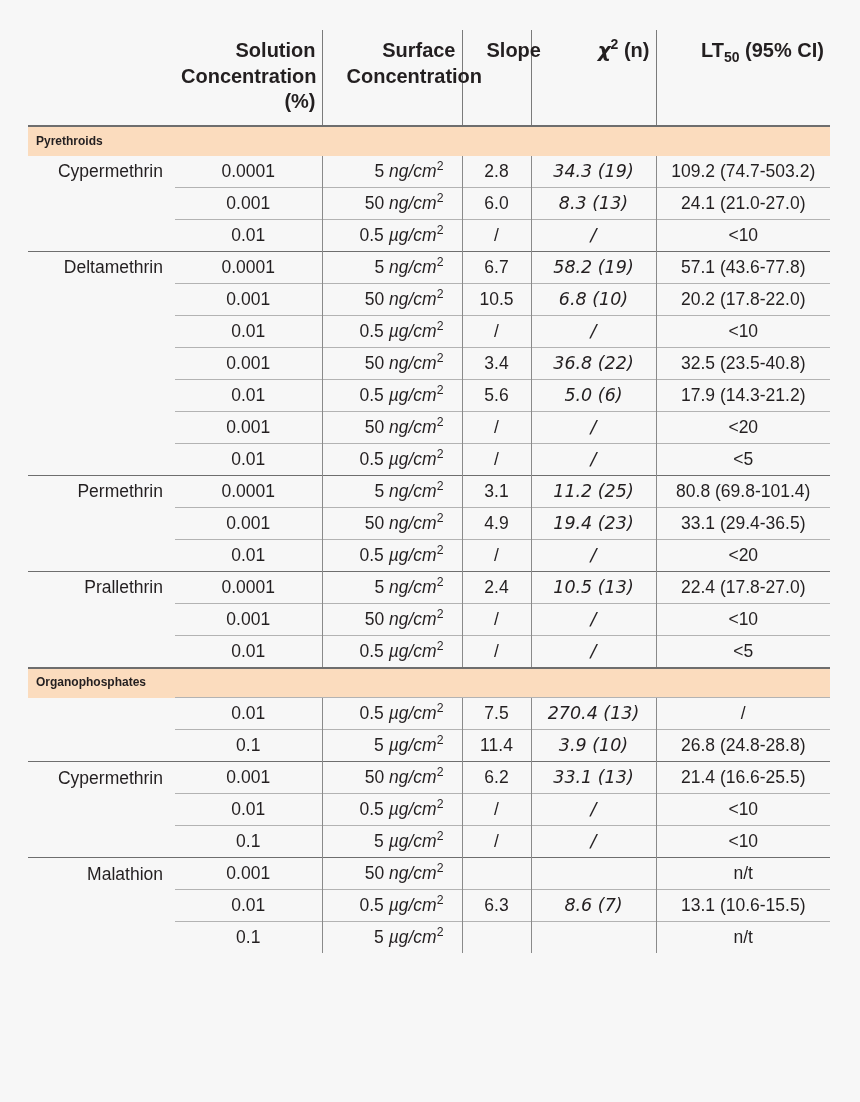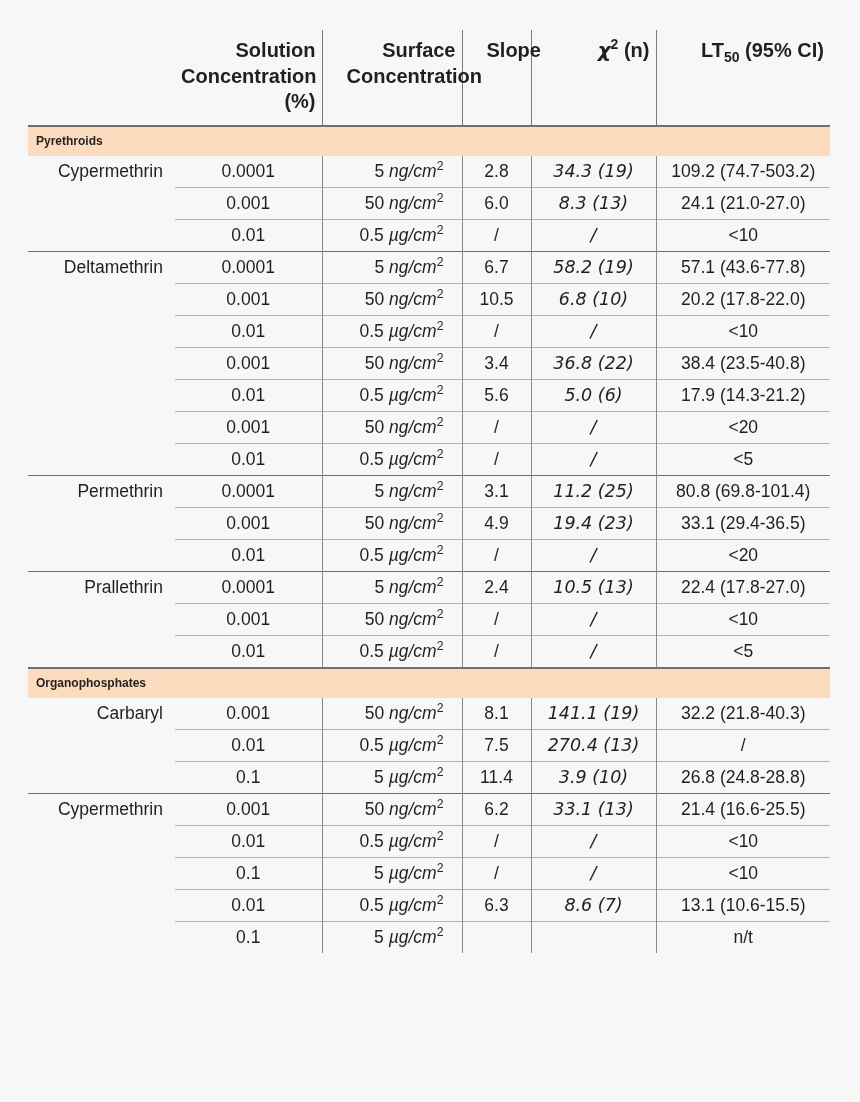--- a/index.html
+++ b/index.html
@@ -168,21 +168,21 @@
           <td class="slope vl sep-thin">/</td>
           <td class="chi vl sep-thin">/</td>
           <td class="lt vl sep-thin">&lt;10</td>
         </tr>
         <tr class="inner">
           <td class="name"></td>
           <td class="soln sep-thin">0.001</td>
           <td class="surf vl sep-thin"><span>50 </span><span class="ital">ng/cm</span><span class="sup">2</span></td>
           <td class="slope vl sep-thin">3.4</td>
           <td class="chi vl sep-thin">36.8 (22)</td>
-          <td class="lt vl sep-thin">38.4 (23.5-40.8)</td>
+          <td class="lt vl sep-thin">32.5 (23.5-40.8)</td>
         </tr>
         <tr class="inner">
           <td class="name"></td>
           <td class="soln sep-thin">0.01</td>
           <td class="surf vl sep-thin"><span>0.5 </span><span class="ital">µg/cm</span><span class="sup">2</span></td>
           <td class="slope vl sep-thin">5.6</td>
           <td class="chi vl sep-thin">5.0 (6)</td>
           <td class="lt vl sep-thin">17.9 (14.3-21.2)</td>
         </tr>
         <tr class="inner">
@@ -245,28 +245,20 @@
           <td class="name"></td>
           <td class="soln sep-thin">0.01</td>
           <td class="surf vl sep-thin"><span>0.5 </span><span class="ital">µg/cm</span><span class="sup">2</span></td>
           <td class="slope vl sep-thin">/</td>
           <td class="chi vl sep-thin">/</td>
           <td class="lt vl sep-thin">&lt;5</td>
         </tr>
         <tr class="section">
           <td colspan="6">Organophosphates</td>
         </tr>
-        <tr>
-          <td class="name">Carbaryl</td>
-          <td class="soln">0.001</td>
-          <td class="surf vl"><span>50 </span><span class="ital">ng/cm</span><span class="sup">2</span></td>
-          <td class="slope vl">8.1</td>
-          <td class="chi vl">141.1 (19)</td>
-          <td class="lt vl">32.2 (21.8-40.3)</td>
-        </tr>
         <tr class="inner">
           <td class="name"></td>
           <td class="soln sep-thin">0.01</td>
           <td class="surf vl sep-thin"><span>0.5 </span><span class="ital">µg/cm</span><span class="sup">2</span></td>
           <td class="slope vl sep-thin">7.5</td>
           <td class="chi vl sep-thin">270.4 (13)</td>
           <td class="lt vl sep-thin">/</td>
         </tr>
         <tr class="inner">
           <td class="name"></td>
@@ -293,20 +285,28 @@
           <td class="lt vl sep-thin">&lt;10</td>
         </tr>
         <tr class="inner">
           <td class="name"></td>
           <td class="soln sep-thin">0.1</td>
           <td class="surf vl sep-thin"><span>5 </span><span class="ital">µg/cm</span><span class="sup">2</span></td>
           <td class="slope vl sep-thin">/</td>
           <td class="chi vl sep-thin">/</td>
           <td class="lt vl sep-thin">&lt;10</td>
         </tr>
+        <tr class="group">
+          <td class="name sep-thick">Malathion</td>
+          <td class="soln sep-thick">0.001</td>
+          <td class="surf vl sep-thick"><span>50 </span><span class="ital">ng/cm</span><span class="sup">2</span></td>
+          <td class="slope vl sep-thick"></td>
+          <td class="chi vl sep-thick"></td>
+          <td class="lt vl sep-thick">n/t</td>
+        </tr>
         <tr class="inner">
           <td class="name"></td>
           <td class="soln sep-thin">0.01</td>
           <td class="surf vl sep-thin"><span>0.5 </span><span class="ital">µg/cm</span><span class="sup">2</span></td>
           <td class="slope vl sep-thin">6.3</td>
           <td class="chi vl sep-thin">8.6 (7)</td>
           <td class="lt vl sep-thin">13.1 (10.6-15.5)</td>
         </tr>
         <tr class="inner">
           <td class="name"></td>

